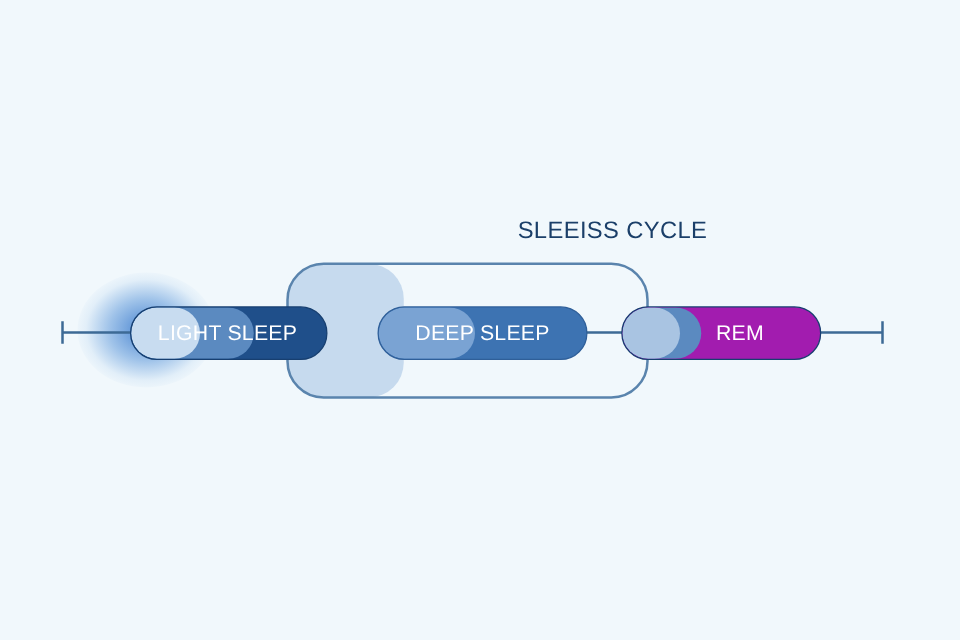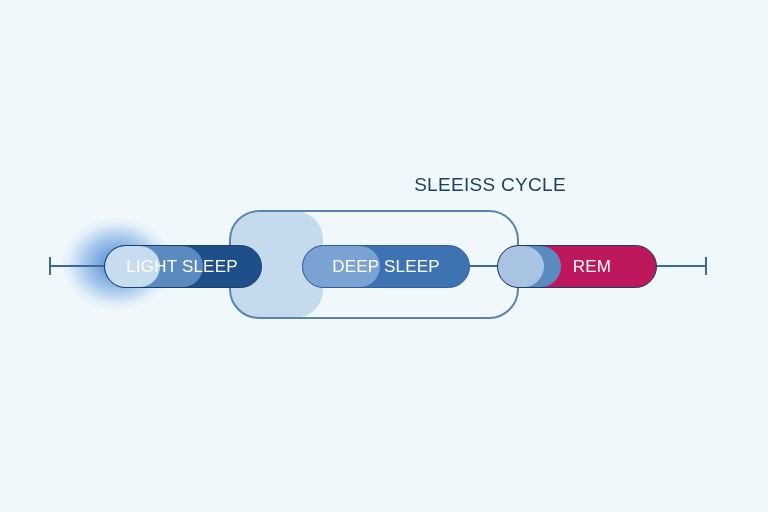--- a/index.html
+++ b/index.html
@@ -30,21 +30,21 @@
     display:flex; align-items:center; justify-content:center;
     color:#ffffff; font-size:17px; letter-spacing:0.2px; overflow:hidden;
   }
   .pill .label { position:relative; z-index:2; }
   .pill-light { left:104px; top:245px; width:158px; background:#1f4f8a; border:1.5px solid #173f70; }
   .pill-light .overlay1 { position:absolute; left:0; top:0; width:98px; height:100%; border-radius:22px; background:#5b8ac0; }
   .pill-light .overlay2 { position:absolute; left:0; top:0; width:55px; height:100%; border-radius:22px; background:#c8dcf0; }
   .pill-light .label { margin-left:-2px; }
   .pill-deep { left:302px; top:245px; width:168px; background:#3d73b2; border:1.5px solid #2f5f99; }
   .pill-deep .overlay1 { position:absolute; left:0; top:0; width:77px; height:100%; border-radius:22px; background:#7aa3d3; }
-  .pill-rem { left:497px; top:245px; width:160px; background:#be185d; border:1.5px solid #173f70; }
+  .pill-rem { left:497px; top:245px; width:160px; background:#a21caf; border:1.5px solid #173f70; }
   .pill-rem .overlay1 { position:absolute; left:0; top:0; width:63px; height:100%; border-radius:22px; background:#5b8ac0; }
   .pill-rem .overlay2 { position:absolute; left:0; top:0; width:46px; height:100%; border-radius:22px; background:#a9c4e2; }
   .pill-rem .label { margin-left:30px; }
   .title {
     left:400px; top:174px; width:180px; text-align:center;
     color:#1b3f69; font-size:19px; letter-spacing:0.3px;
   }
 </style>
 </head>
 <body>

